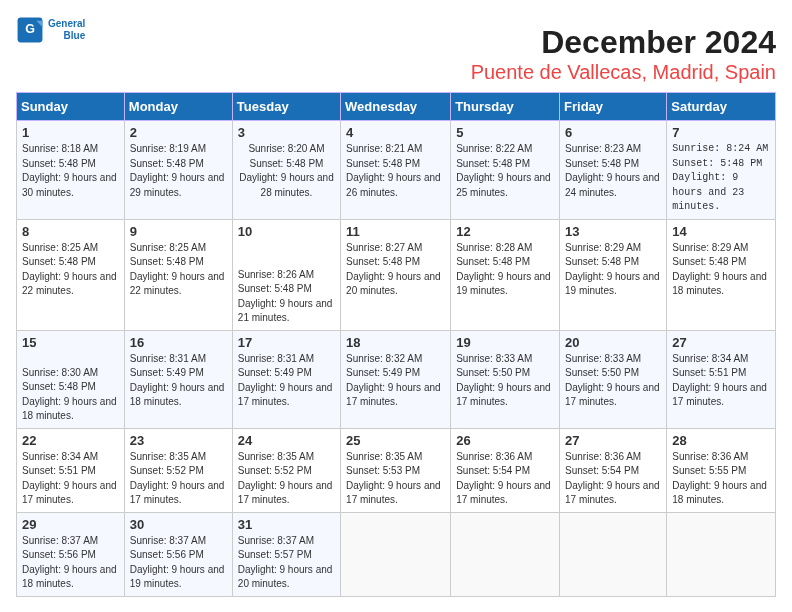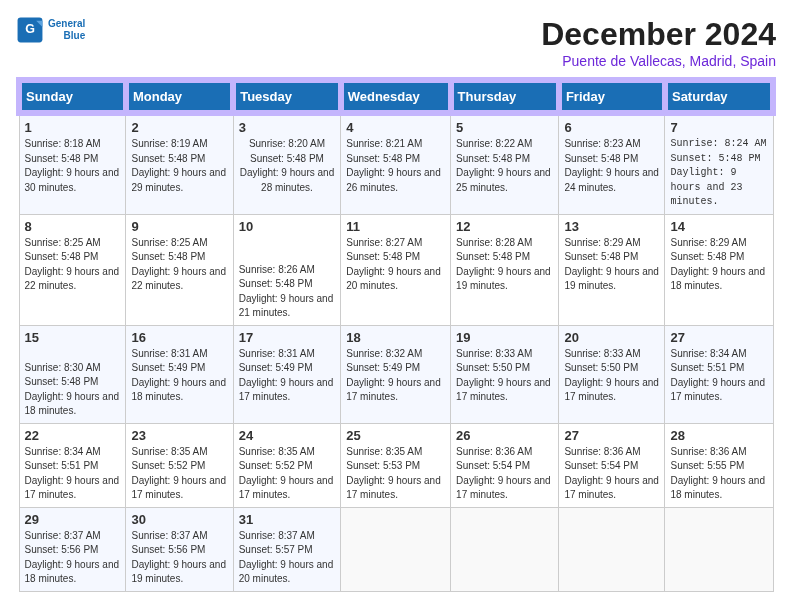--- a/index.html
+++ b/index.html
@@ -30,43 +30,44 @@
     }
     .logo-text span {
       color: #1a6eb5;
     }
     .logo-icon {
       width: 28px;
       height: 28px;
     }
     .title-area {
       text-align: right;
+      margin-top: 8px;
     }
     .month-title {
       font-size: 32px;
       font-weight: bold;
       color: #222;
     }
     .location-title {
-      font-size: 14px;
-      color: #6d28d9;
+      font-size: 20px;
+      color: #ef4444;
     }
     table {
       width: 100%;
       border-collapse: collapse;
       font-size: 10.5px;
     }
     thead tr th {
       background-color: #1a6eb5;
       color: #fff;
       padding: 6px 4px;
       text-align: left;
       font-size: 13px;
       font-weight: bold;
-      border: 6px solid #c4b5fd;
+      border: 1px solid #c4b5fd;
     }
     tbody tr td {
       border: 1px solid #ccc;
       vertical-align: top;
       padding: 4px 5px;
       width: 113px;
       min-height: 70px;
       background: #fff;
       color: #333;
     }

